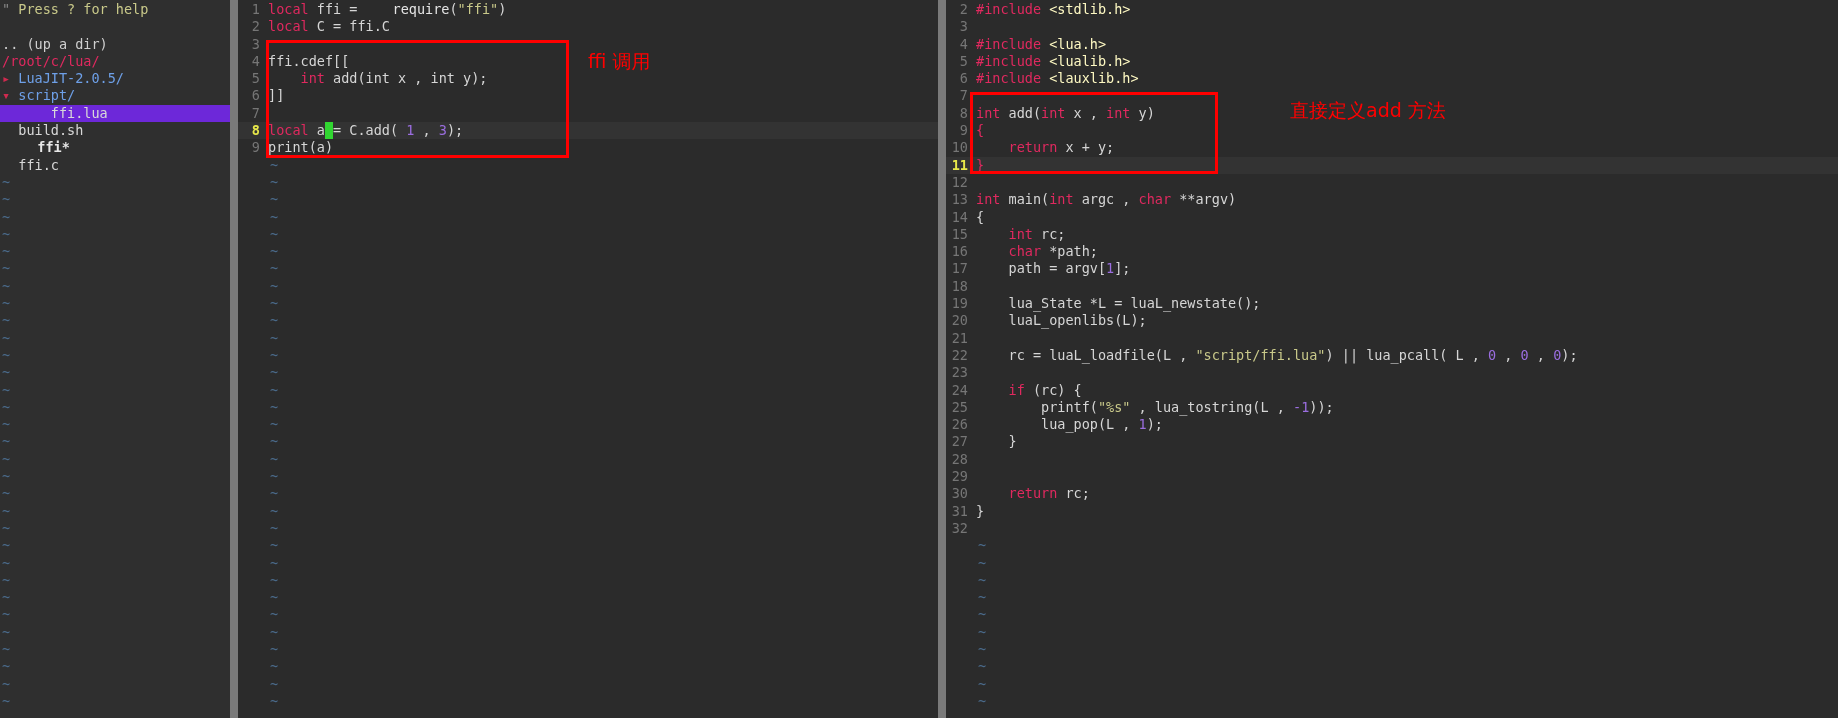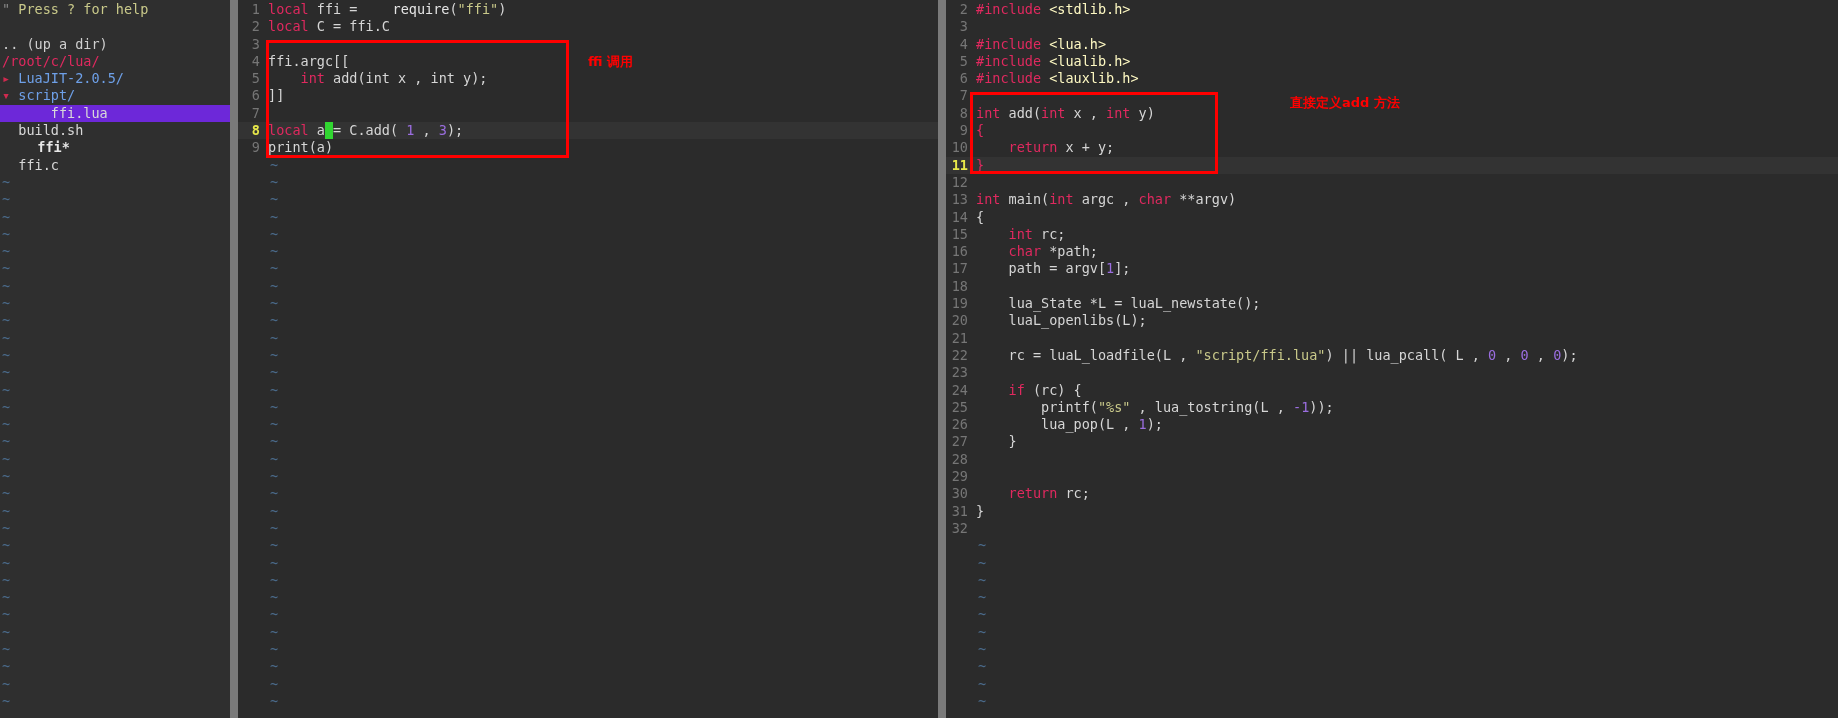--- a/index.html
+++ b/index.html
@@ -69,23 +69,23 @@
 
   
   .tilde { color:#4a6a8a; padding-left:2px; height:17.3px; white-space:pre; }
   .tilde-g { width:30px; display:inline-block; }
 
   
   .redbox {
     position:absolute; border:3px solid #ff0000; pointer-events:none; z-index:40;
   }
   .annot {
-    position:absolute; color:#ff0000; font-weight:bold; z-index:45;
+    position:absolute; color:#ff0000; font-weight:normal; z-index:45;
     font-family:"DejaVu Sans","Liberation Sans",sans-serif;
-    font-size:13px; white-space:pre;
+    font-size:19px; white-space:pre;
   }
 </style>
 </head>
 <body>
 
 <div class="screen">
 
   <div class="nerdtree">
     <div id="nt-container">
         <div class="nt-row "><span class="nt-quote">"</span> <span class="nt-help">Press ? for help</span></div>
@@ -132,21 +132,21 @@
       </div>
   </div>
 
   <div class="vsplit"></div>
 
   <div class="pane pane-left">
     <div class="code-lines" id="left-lines">
         <div class="cl"><span class="lnum">1</span><span class="ltext"><span class="kw">local</span><span class="pl"> ffi = </span><span class="fn">require</span><span class="pl">(</span><span class="str">"ffi"</span><span class="pl">)</span></span></div>
         <div class="cl"><span class="lnum">2</span><span class="ltext"><span class="kw">local</span><span class="pl"> C = ffi.C</span></span></div>
         <div class="cl"><span class="lnum">3</span><span class="ltext"></span></div>
-        <div class="cl"><span class="lnum">4</span><span class="ltext"><span class="pl">ffi.argc[[</span></span></div>
+        <div class="cl"><span class="lnum">4</span><span class="ltext"><span class="pl">ffi.cdef[[</span></span></div>
         <div class="cl"><span class="lnum">5</span><span class="ltext"><span class="pl">    </span><span class="kw">int</span><span class="pl"> add(int x , int y);</span></span></div>
         <div class="cl"><span class="lnum">6</span><span class="ltext"><span class="pl">]]</span></span></div>
         <div class="cl"><span class="lnum">7</span><span class="ltext"></span></div>
         <div class="cl cursorline"><span class="lnum cur">8</span><span class="ltext"><span class="kw">local</span><span class="pl"> a</span><span class="cursor"> </span><span class="pl">= C.add( </span><span class="num">1</span><span class="pl"> , </span><span class="num">3</span><span class="pl">);</span></span></div>
         <div class="cl"><span class="lnum">9</span><span class="ltext"><span class="pl">print(a)</span></span></div>
         <div class="tilde"><span class="tilde-g"></span>~</div>
         <div class="tilde"><span class="tilde-g"></span>~</div>
         <div class="tilde"><span class="tilde-g"></span>~</div>
         <div class="tilde"><span class="tilde-g"></span>~</div>
         <div class="tilde"><span class="tilde-g"></span>~</div>
@@ -224,16 +224,16 @@
         <div class="tilde"><span class="tilde-g"></span>~</div>
         <div class="tilde"><span class="tilde-g"></span>~</div>
         <div class="tilde"><span class="tilde-g"></span>~</div>
         <div class="tilde"><span class="tilde-g"></span>~</div>
         <div class="tilde"><span class="tilde-g"></span>~</div>
         <div class="tilde"><span class="tilde-g"></span>~</div>
         <div class="tilde"><span class="tilde-g"></span>~</div>
       </div>
 
     <div class="redbox" style="left:24px; top:92px; width:248px; height:82px;"></div>
-    <div class="annot" style="left:344px; top:94px;">直接定义add 方法</div>
+    <div class="annot" style="left:344px; top:102px;">直接定义add 方法</div>
   </div>
 
 </div>
 
 </body></html>

